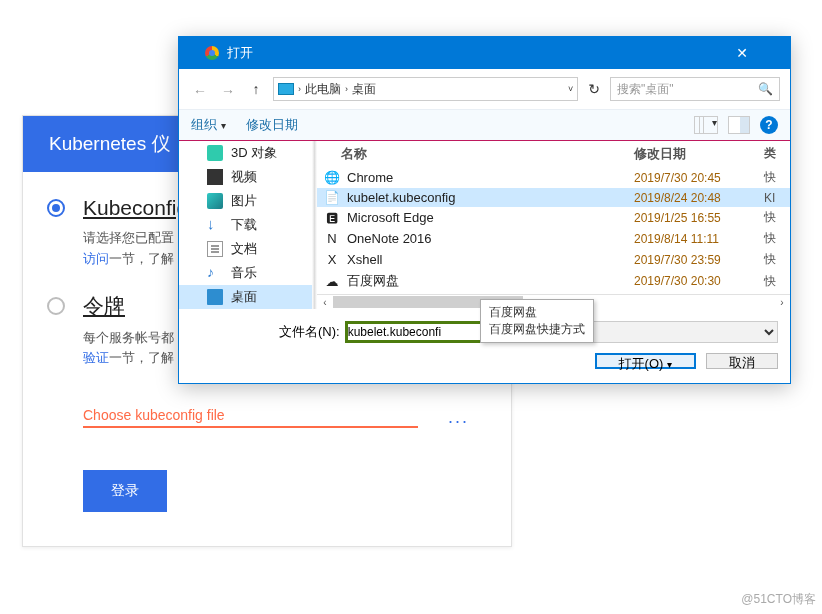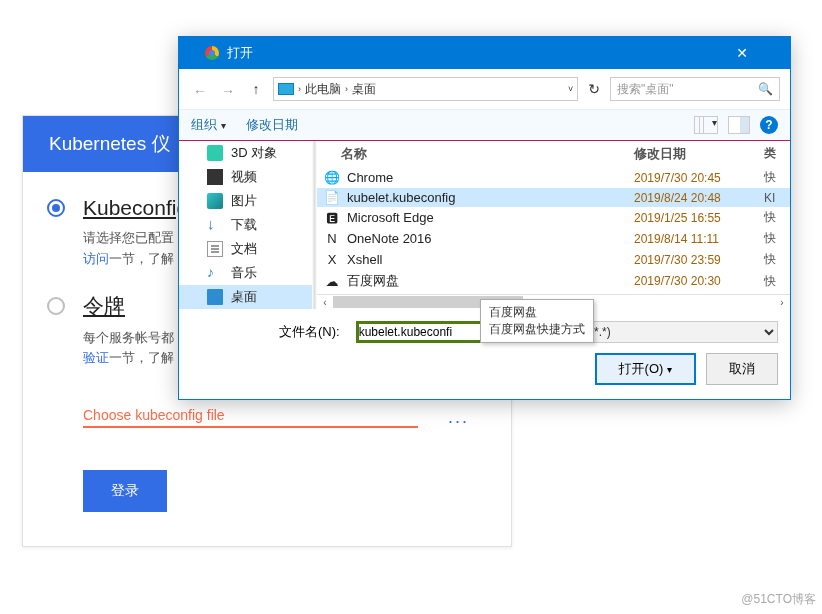--- a/index.html
+++ b/index.html
@@ -64,26 +64,26 @@
   .file-row { display: flex; align-items: center; padding: 2px 6px; font-size: 13px; color: #222; cursor: pointer; }
   .file-row.sel { background: #cce8ff; }
   .fr-ico { width: 18px; text-align: center; margin-right: 6px; }
   .fr-name { flex: 1; }
   .fr-date { width: 130px; color: #a16207; font-size: 12px; }
   .fr-last { width: 20px; color: #555; font-size: 12px; }
   .tooltip { position: absolute; left: 480px; top: 299px; background: #fff; border: 1px solid #aaa; padding: 4px 8px; font-size: 12px; color: #333; box-shadow: 2px 2px 4px rgba(0,0,0,0.2); z-index: 10; }
   .hscroll { height: 15px; border-top: 1px solid #e1e1e1; display: flex; align-items: center; }
   .hscroll .arr { width: 16px; text-align: center; font-size: 10px; color: #555; }
   .hscroll .thumb { height: 12px; width: 190px; background: #cfcfcf; margin-left: 0; }
-  .dlg-filename { display: flex; align-items: center; padding: 12px 12px 10px 12px; gap: 14px; font-size: 13px; }
+  .dlg-filename { display: flex; align-items: center; padding: 12px 12px 10px 12px; gap: 3px; font-size: 13px; }
   .dlg-filename label { margin-left: 88px; margin-right: 2px; }
   .fn-input { border: 3px solid #4d7c0f; height: 22px; width: 160px; padding: 0 0; font-size: 12px; }
   .ft-select { border: 1px solid #ccc; height: 22px; flex: 1; padding: 0 4px; font-size: 12px; background: #f2f2f2; color: #333; }
   .dlg-footer { display: flex; justify-content: flex-end; gap: 10px; padding: 0 12px 14px; }
-  .btn { border: 1px solid #bbb; background: #f0f0f0; height: 32px; padding: 0 22px; font-size: 13px; cursor: pointer; }
+  .btn { border: 1px solid #bbb; background: #f0f0f0; height: 16px; padding: 0 22px; font-size: 13px; cursor: pointer; }
   .btn.primary { border: 2px solid #0078d7; background: #e6f1fb; }
   .attribution { position: absolute; right: 6px; bottom: 6px; font-size: 12px; color: #aaa; }
 </style>
 </head>
 <body>
 
 <div class="k8s-panel">
   <div class="k8s-header">
     <span>Kubernetes 仪</span>
   </div>

